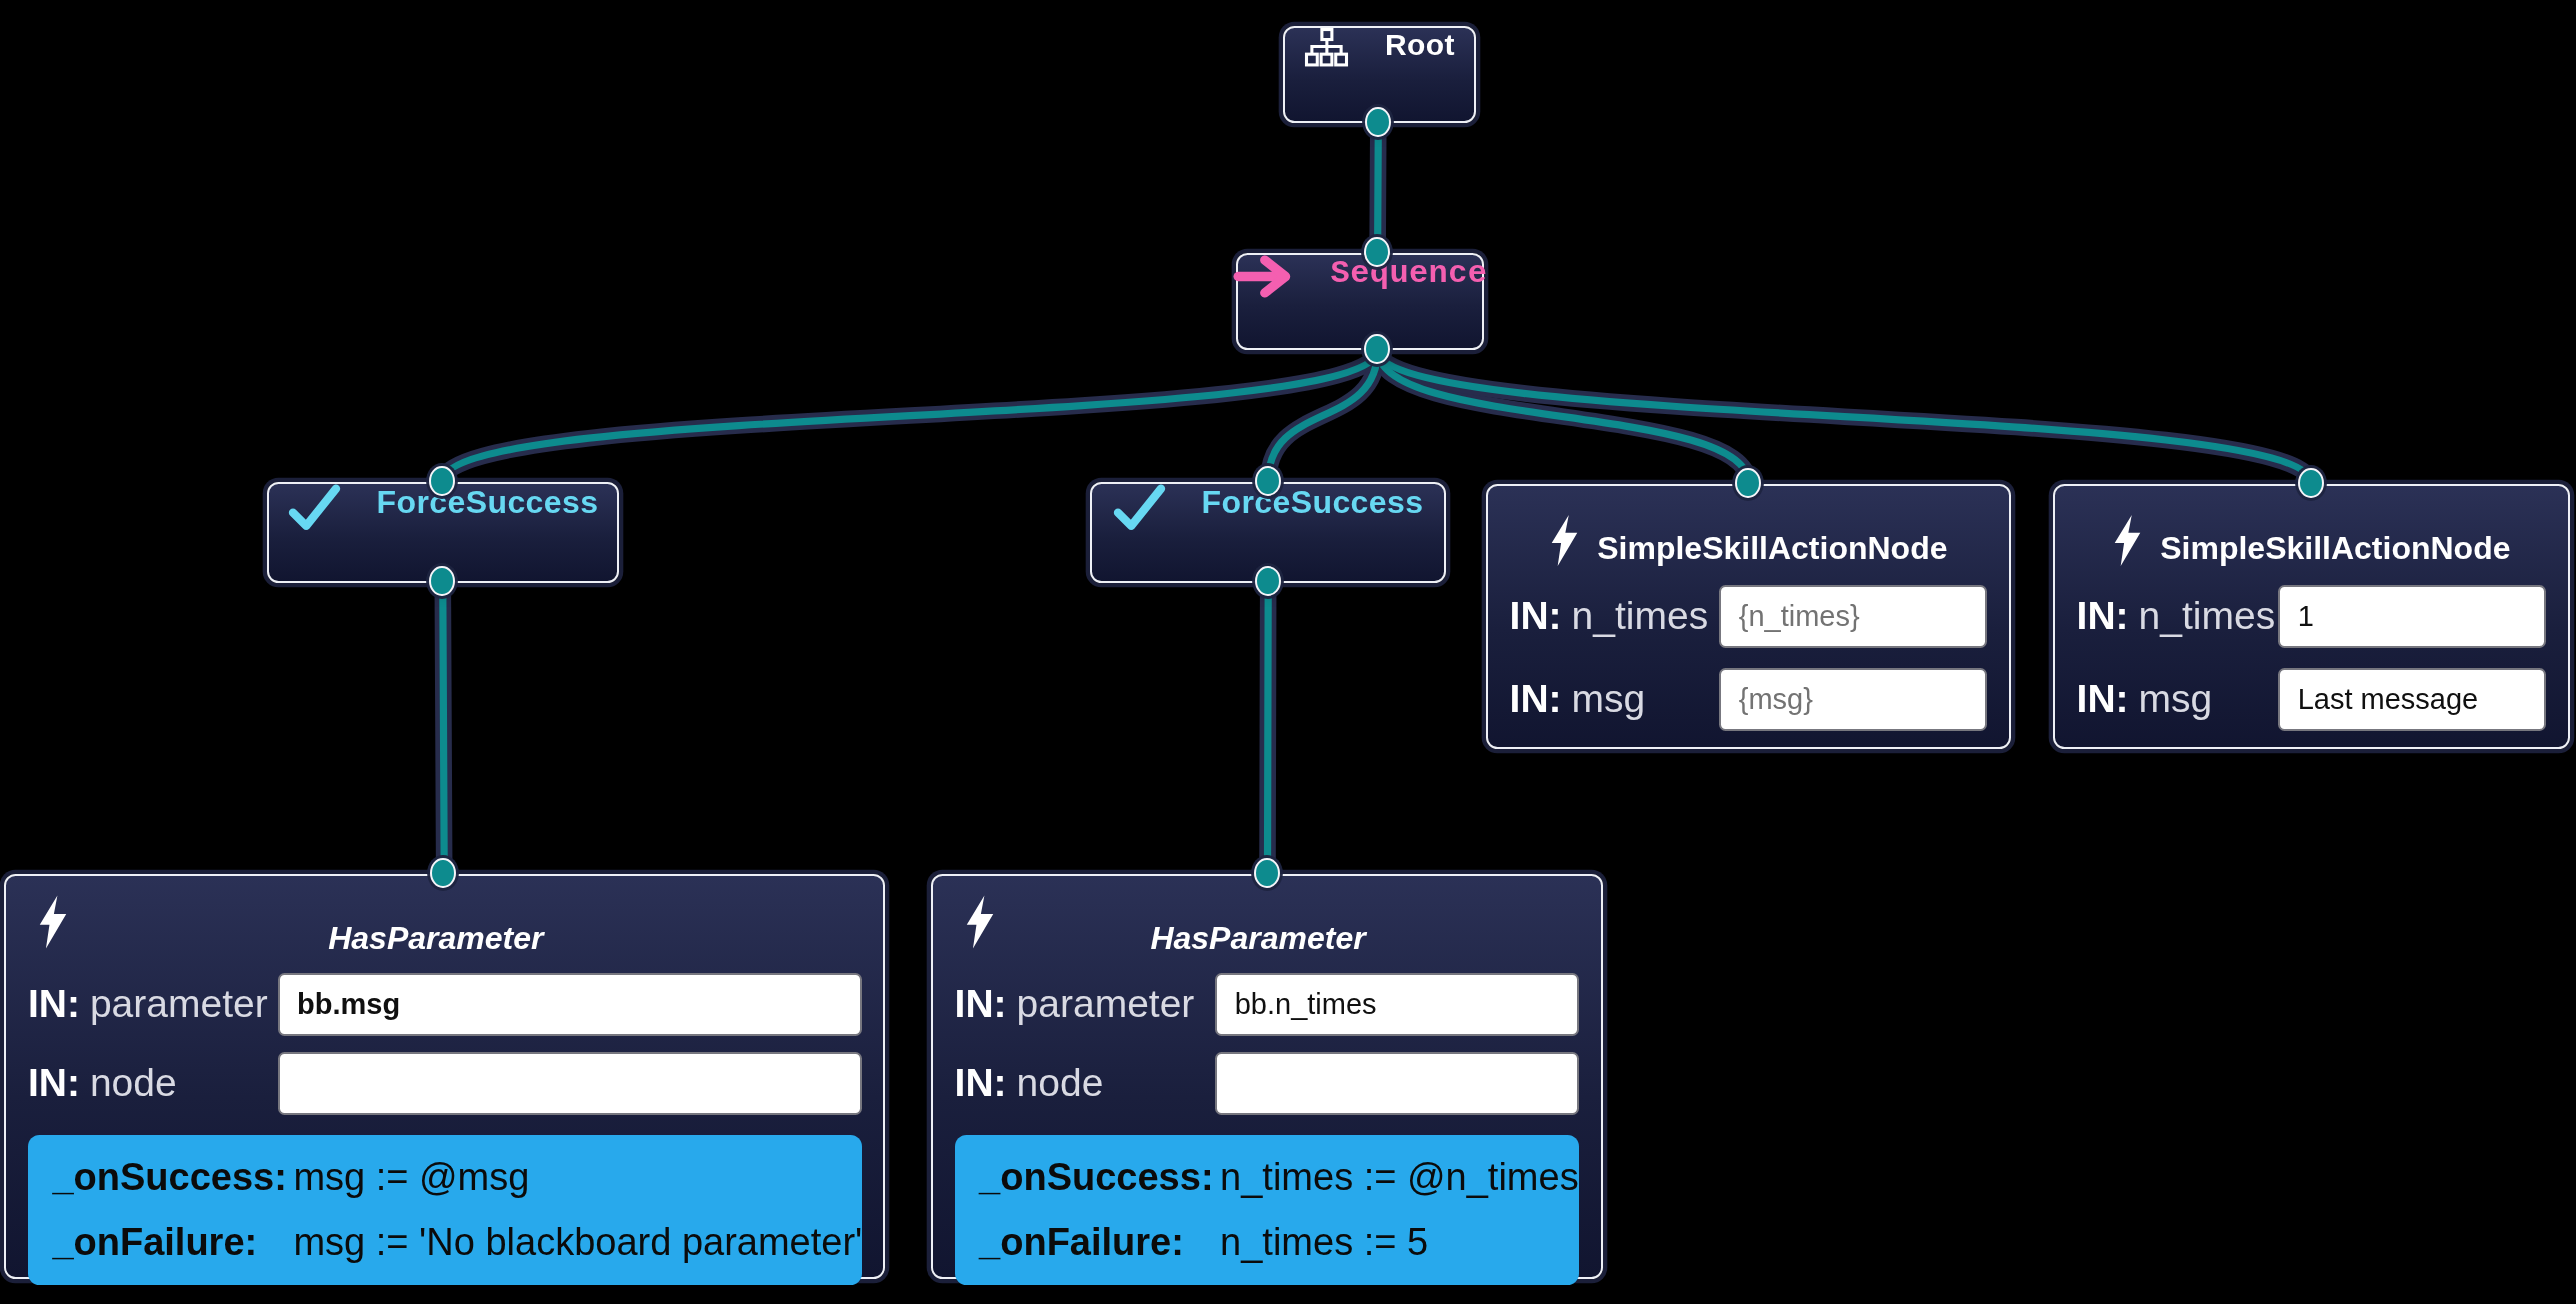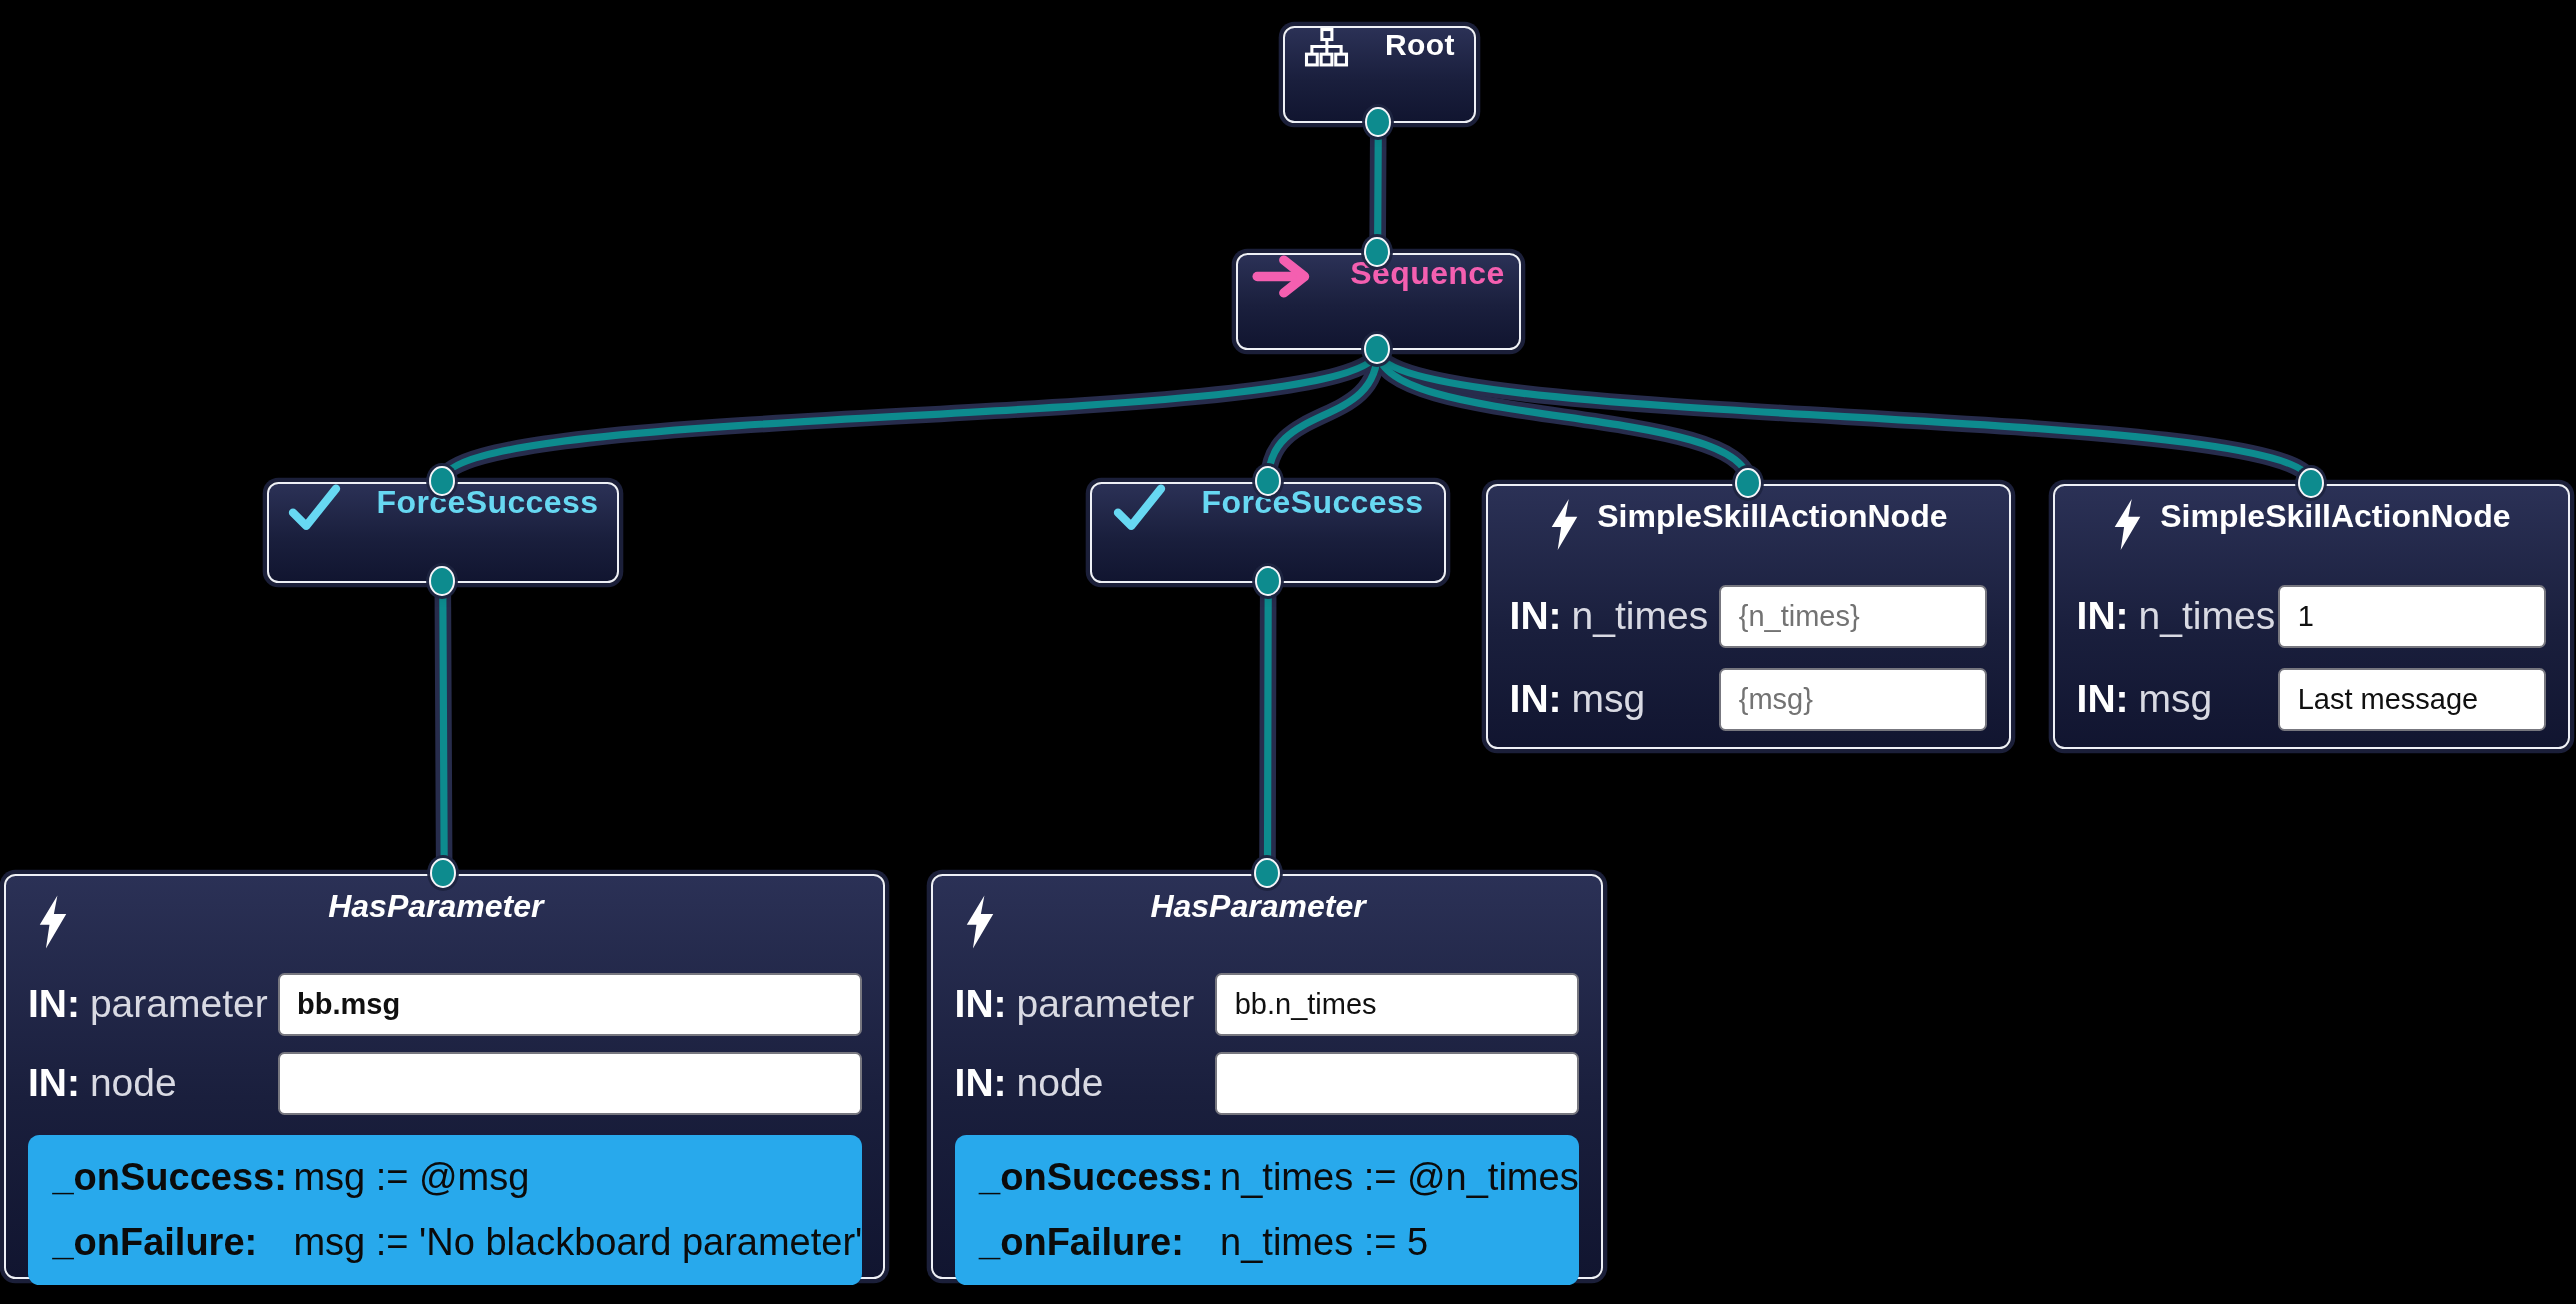--- a/index.html
+++ b/index.html
@@ -31,33 +31,33 @@
     border:2.9px solid #eef0f6;
     border-radius:11.5px;
     background:linear-gradient(180deg,#2b3156 0%,#1a1f3d 55%,#111530 100%);
     box-shadow:0 0 0 4.3px rgba(28,33,60,.95),0 4.3px 16px rgba(0,0,0,.65);
     color:#fff;
   }
   .hdr-node{display:flex;align-items:flex-start;justify-content:center;gap:36px;}
   .hdr-title{font-weight:bold;font-size:32px;letter-spacing:0.4px;}
   
   #node-root        {left:1283px;top:26px;  width:193px; height:97px;}
-  #node-sequence    {left:1236px;top:253px; width:285px; height:97px;}
+  #node-sequence    {left:1236px;top:253px; width:248px; height:97px;font-family:Liberation Mono, monospace;}
   #node-fs-left     {left:267px; top:482px; width:352px; height:101px;}
   #node-fs-right    {left:1090px;top:482px; width:356px; height:101px;}
   #node-ss-left     {left:1486px;top:484px; width:525px; height:265px;}
   #node-ss-right    {left:2053px;top:484px; width:517px; height:265px;}
   #node-hp-left     {left:4.3px;   top:874px;width:881px;height:405px;}
   #node-hp-right    {left:931px;top:874px;width:672px; height:405px;}
   #node-root .hdr-title{font-size:30px;color:#ffffff;}
   #node-sequence .hdr-title{color:#f45fb0;}
   #node-fs-left .hdr-title,#node-fs-right .hdr-title{color:#67d8f2;}
   
   .action-node{padding:11.5px 21.6px 14.4px 21.6px;display:flex;flex-direction:column;}
-  .a-header{position:relative;display:flex;align-items:flex-start;justify-content:center;gap:18.7px;height:69px;flex:0 0 auto;}
+  .a-header{position:relative;display:flex;align-items:flex-end;justify-content:center;gap:18.7px;height:69px;flex:0 0 auto;}
   .a-title{font-weight:bold;font-size:32px;color:#ffffff;white-space:nowrap;}
   .hp-header .a-title{position:absolute;left:0;right:18px;text-align:center;font-style:italic;}
   .hp-header .bolt{position:absolute;left:10px;top:50%;transform:translateY(-50%);}
   .prow{display:flex;align-items:center;justify-content:space-between;margin-top:16px;flex:1 0 auto;}
   .plabel{font-size:39px;color:#d9dae3;white-space:nowrap;}
   .plabel b{color:#ffffff;font-weight:bold;margin-right:10px;}
   .pfield{
     background:#ffffff;border:2.2px solid #77777f;border-radius:6.5px;
     height:63px;display:flex;align-items:center;
     padding:0 17.3px;box-sizing:border-box;

